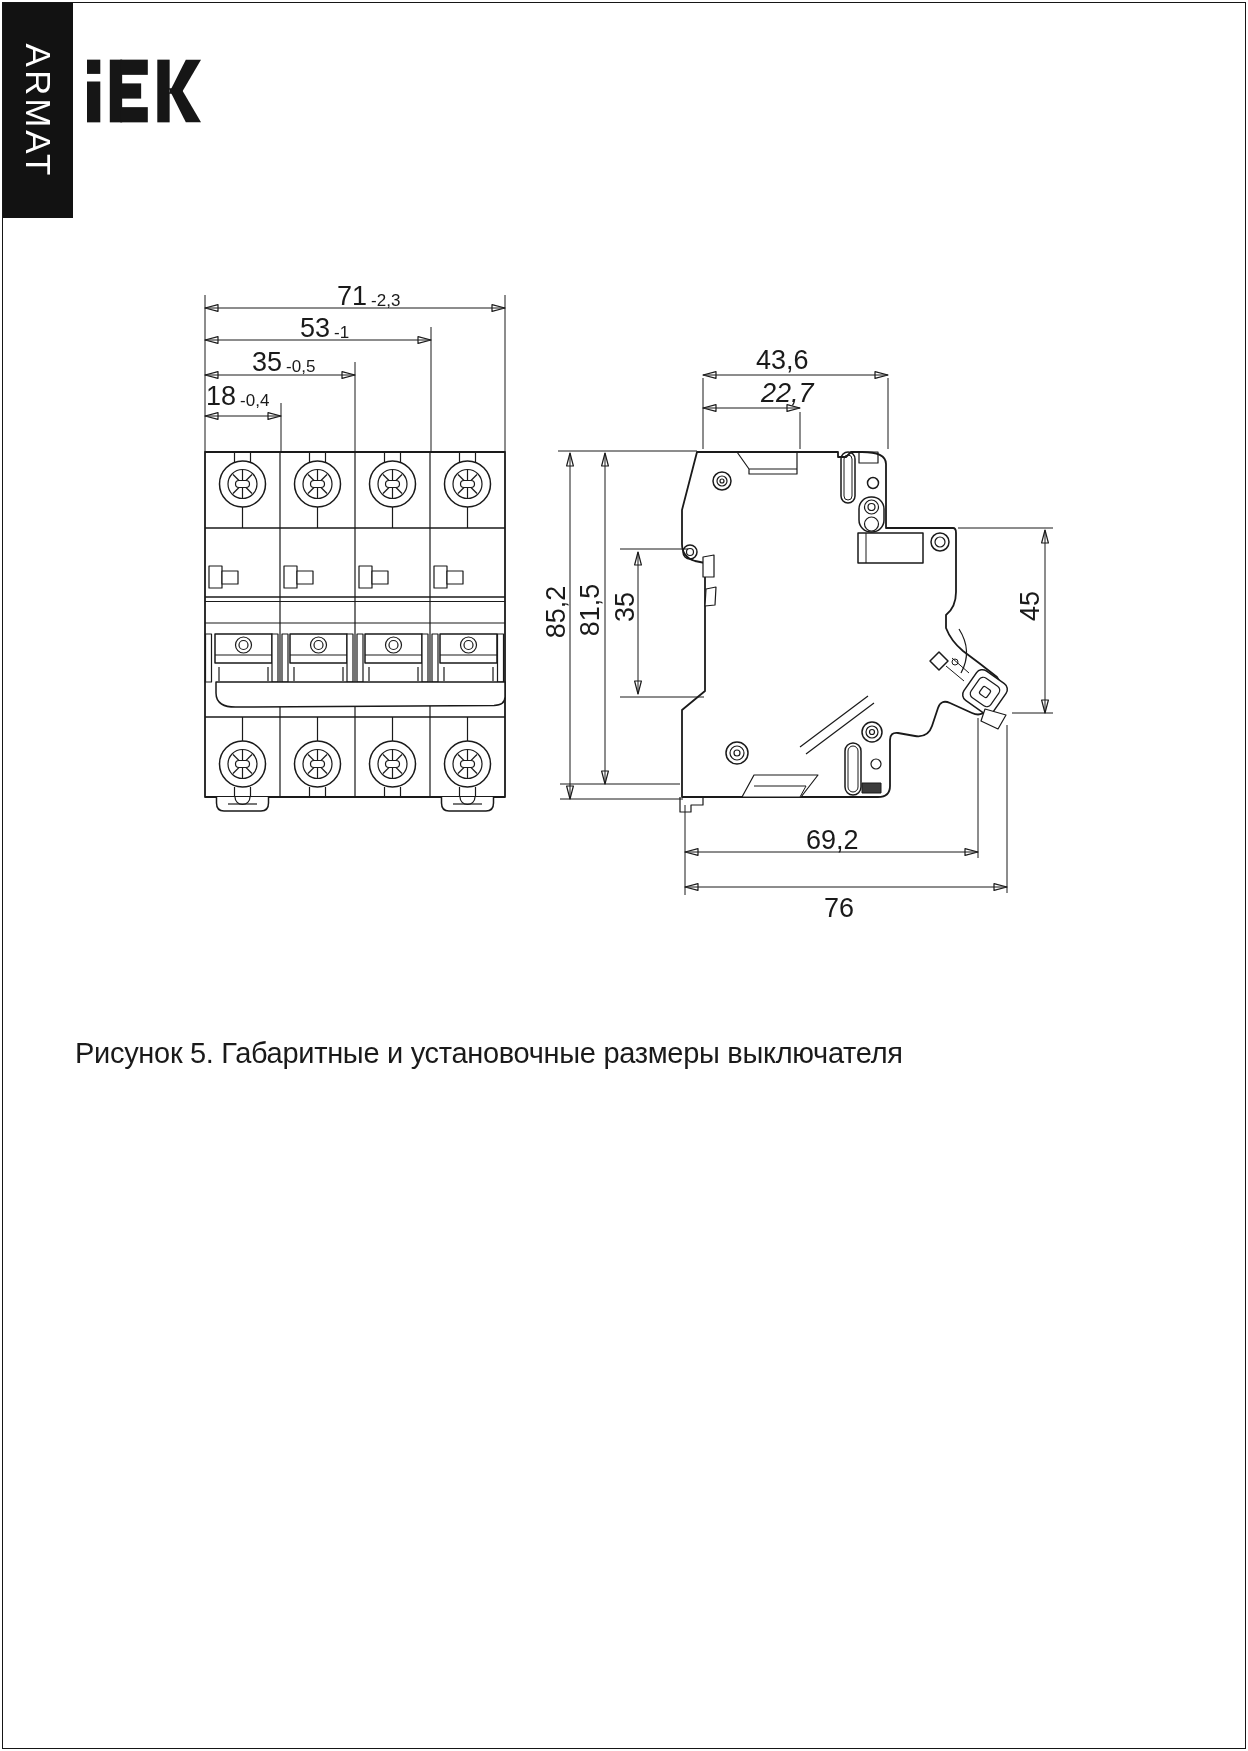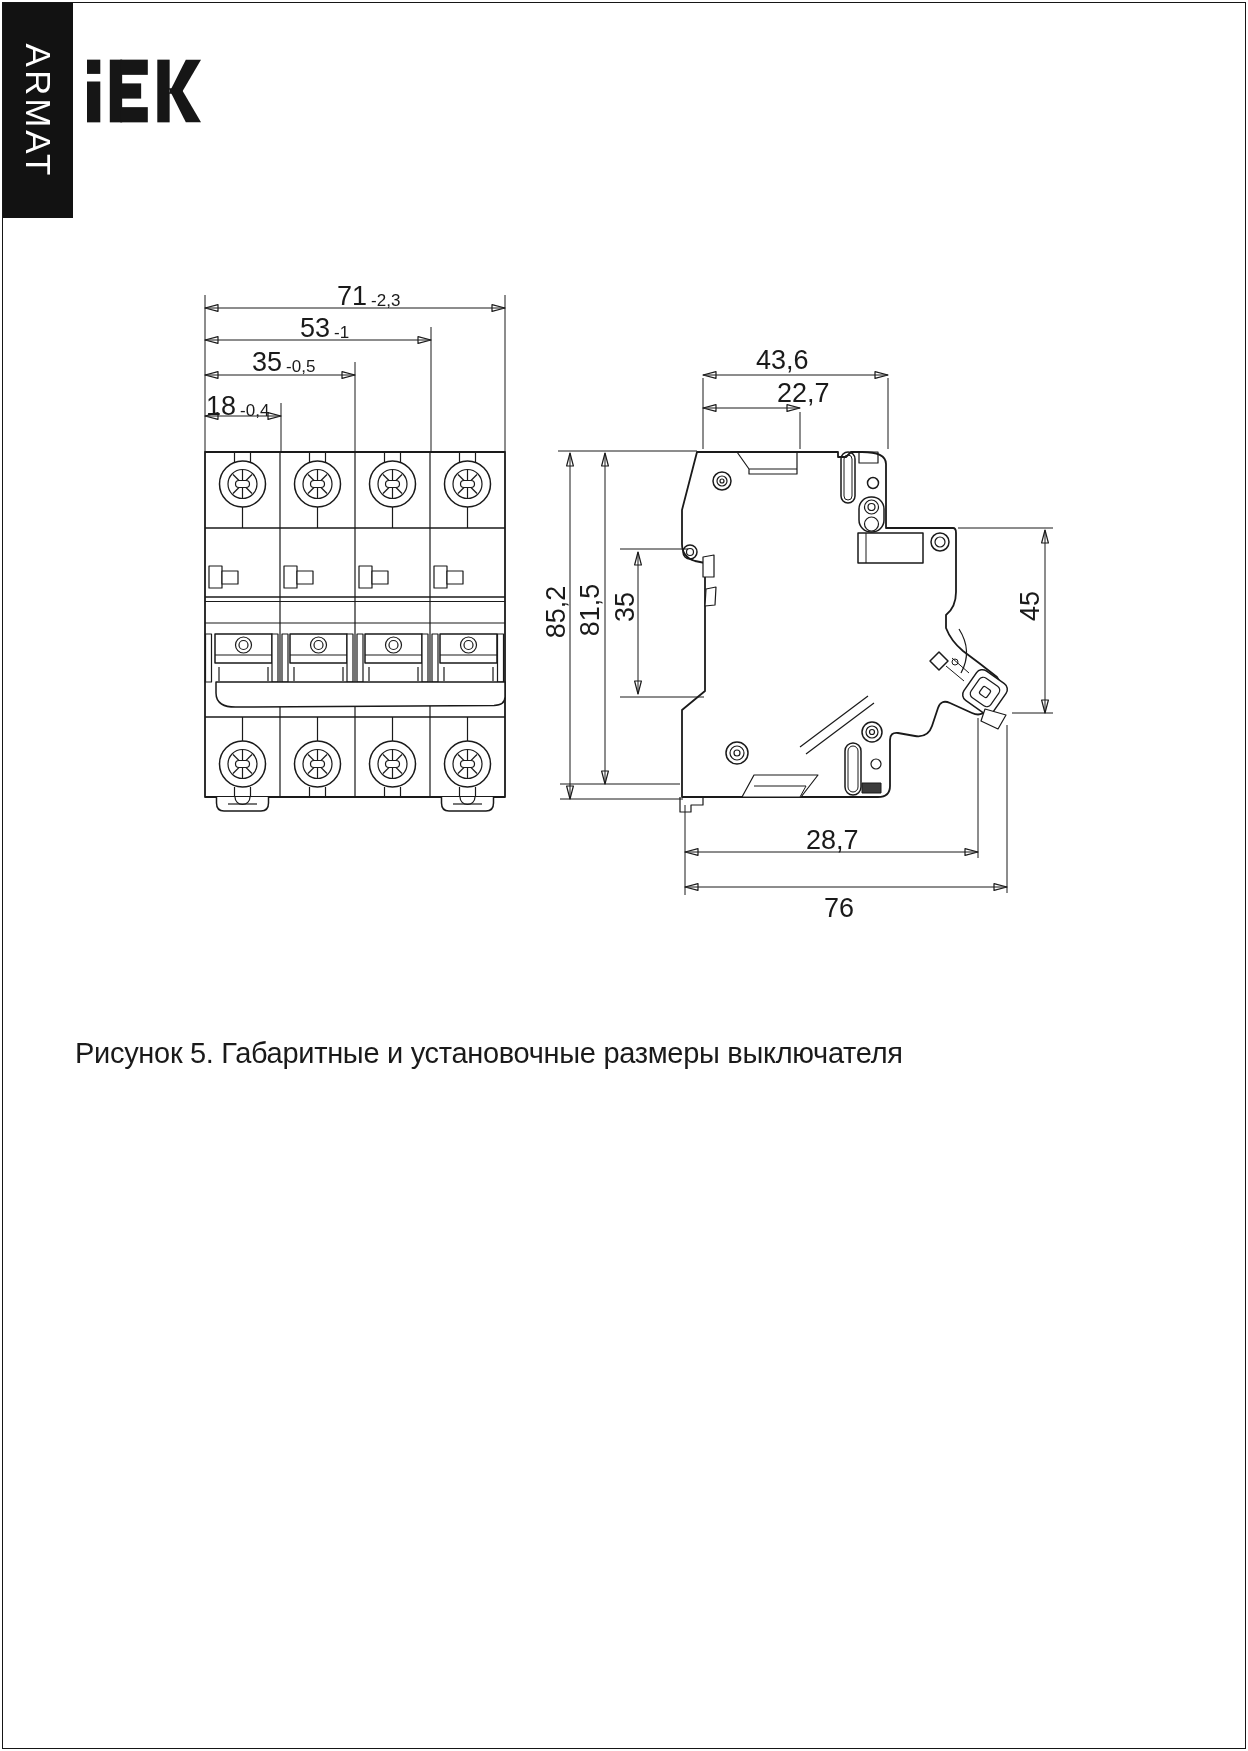--- a/index.html
+++ b/index.html
@@ -249,28 +249,28 @@
     <use href="#arr" transform="translate(685,852)"></use>
       <use href="#arr" transform="translate(978,852) rotate(180)"></use>
     <use href="#arr" transform="translate(685,887)"></use>
       <use href="#arr" transform="translate(1007,887) rotate(180)"></use>
   </g>
 </svg>
 
 <span class="dim" style="left:337px;top:283px;"><span>71</span><span class="tol">-2,3</span></span>
 <span class="dim" style="left:300px;top:315px;"><span>53</span><span class="tol">-1</span></span>
 <span class="dim" style="left:252px;top:349px;"><span>35</span><span class="tol">-0,5</span></span>
-<span class="dim" style="left:206px;top:383px;margin-top:10px;"><span>18</span><span class="tol">-0,4</span></span>
+<span class="dim" style="left:206px;top:383px;"><span>18</span><span class="tol">-0,4</span></span>
 
 <span class="dim" style="left:756px;top:347px;">43,6</span>
-<span class="dim" style="left:777px;top:380px;">22,7</span>
+<span class="dim" style="left:761px;top:380px;font-style:italic;">22,7</span>
 
 <span class="vdim" style="left:516px;top:597px;">85,2</span>
 <span class="vdim" style="left:550px;top:595px;">81,5</span>
 <span class="vdim" style="left:585px;top:592px;">35</span>
 <span class="vdim" style="left:990px;top:591px;">45</span>
 
-<span class="dim" style="left:806px;top:827px;">28,7</span>
+<span class="dim" style="left:806px;top:827px;">69,2</span>
 <span class="dim" style="left:824px;top:859px;margin-top:36px;">76</span>
 
 <div class="caption">
   <div class="l1">Рисунок 5. Габаритные и установочные размеры выключателя</div>
 </div>
 
 </body></html>

